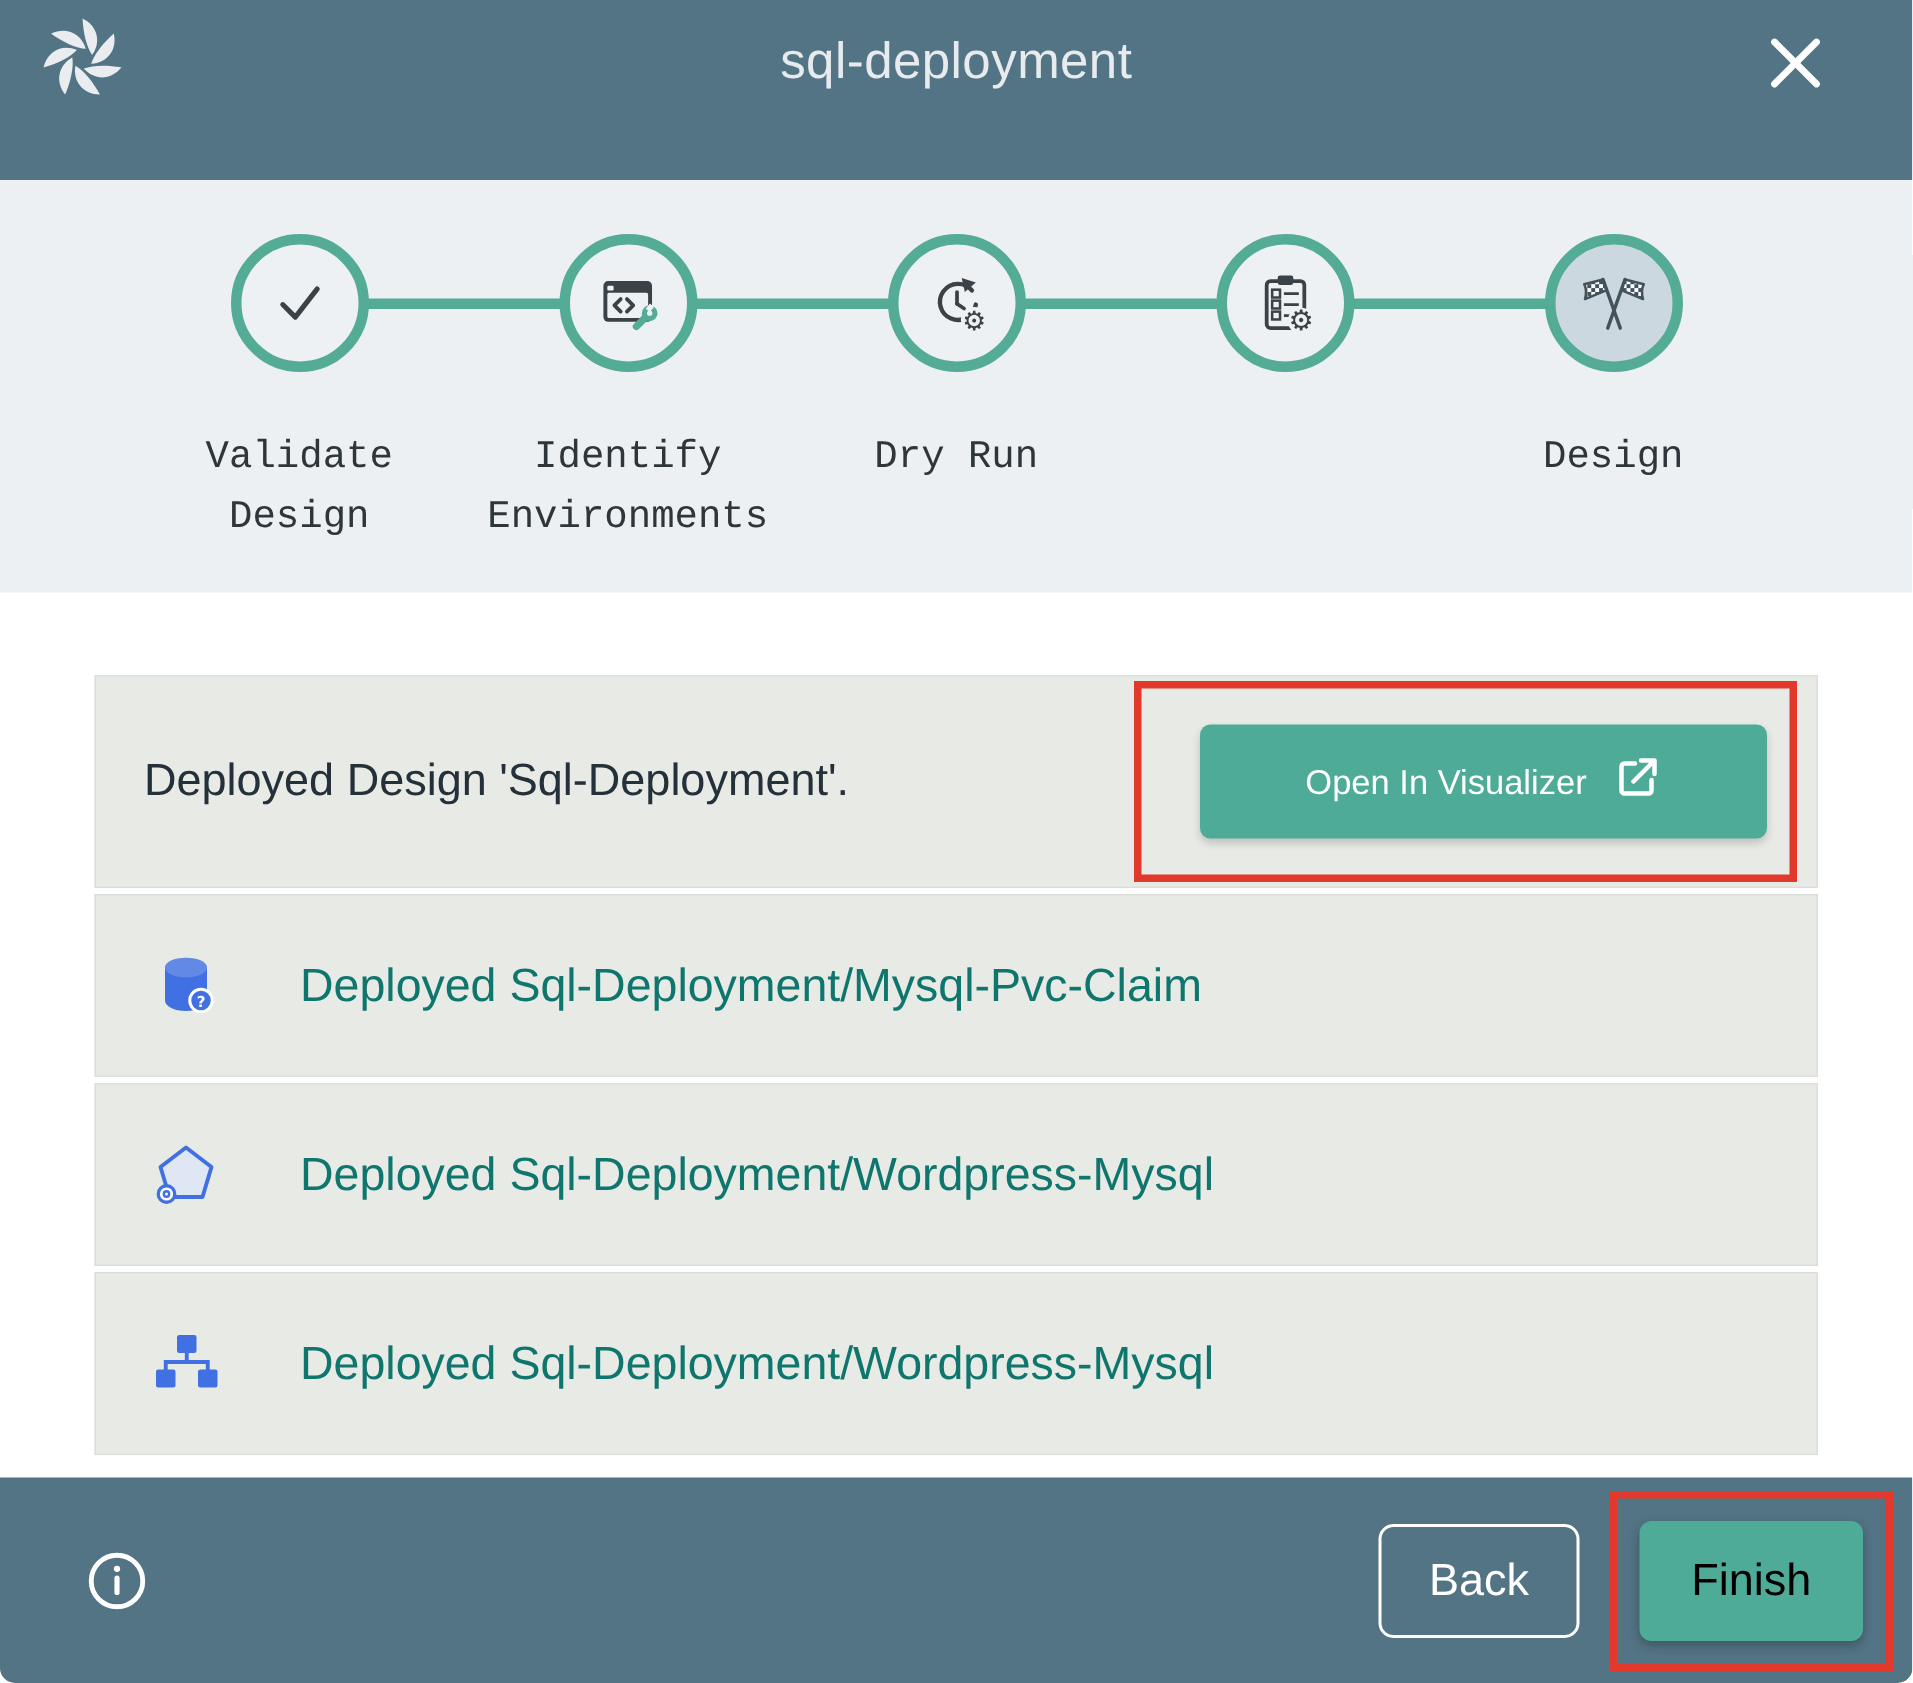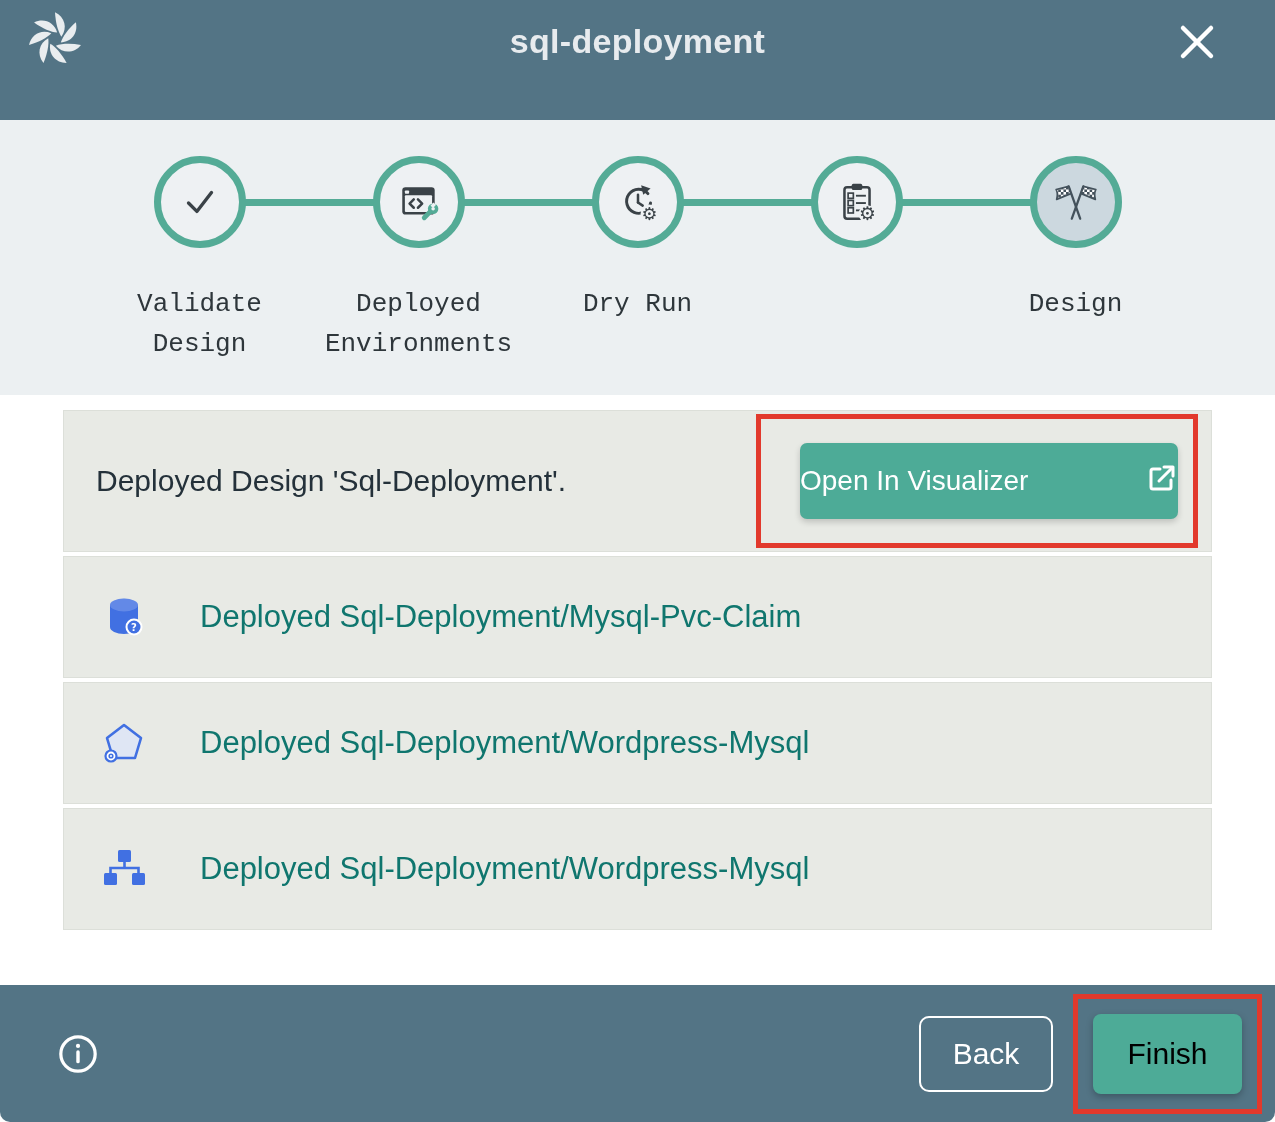--- a/index.html
+++ b/index.html
@@ -17,48 +17,48 @@
   html,body{width:1275px;height:1122px;overflow:hidden;background:#fff;
     font-family:"Liberation Sans","DejaVu Sans",sans-serif;}
   .modal{width:1275px;height:1122px;display:flex;flex-direction:column;
     border-radius:0 0 10px 10px;overflow:hidden;background:#fff;}
 
   
   .hdr{height:120px;flex:0 0 120px;background:var(--header-bg);position:relative;
     display:flex;align-items:flex-start;}
   .logo{position:absolute;left:26px;top:10px;width:58px;height:58px;}
   .hdr-title{position:absolute;left:0;right:0;top:22px;text-align:center;
-    color:#e7ebee;font-size:34px;font-weight:700;letter-spacing:.3px;}
+    color:#e7ebee;font-size:34px;font-weight:400;letter-spacing:.3px;}
   .close-btn{position:absolute;right:56px;top:20px;width:44px;height:44px;
     background:transparent;border:none;cursor:pointer;padding:0;}
 
   
   .stepper{height:275px;flex:0 0 275px;background:var(--stepper-bg);position:relative;}
   .connector{position:absolute;left:202px;width:874px;top:79px;height:7px;
     background:var(--stepper-stroke);}
   .steps{display:flex;margin:0 90px;padding-top:36px;position:relative;}
   .step{flex:1;display:flex;flex-direction:column;align-items:center;}
   .circle{width:92px;height:92px;border-radius:50%;border:7px solid var(--stepper-stroke);
     background:#eef1f3;display:flex;align-items:center;justify-content:center;z-index:1;}
   .circle.final{background:var(--finish-step-fill);}
   .step-label{margin-top:36px;font-size:26px;color:#2e363b;text-align:center;
     line-height:1.55;max-width:215px;font-family:Liberation Mono, monospace;}
 
   
-  .results{flex:1;background:#fff;padding:15px 63px 0 63px;}
+  .results{flex:1;background:#fff;padding:55px 63px 0 63px;}
   .row{background:var(--row-bg);border:1px solid #dcdfd9;margin-bottom:4px;
     display:flex;align-items:center;}
   .row.msg{height:142px;justify-content:space-between;padding-left:32px;}
   .row.item{height:122px;padding-left:36px;}
   .msg-text{font-size:30px;color:#24313a;}
   .annot{border:5px solid var(--annotation-red);padding:24px 15px;margin-right:13px;
     display:inline-flex;}
   .viz-btn{background:var(--accent-teal);border:none;border-radius:7px;cursor:pointer;
-    width:378px;height:76px;display:flex;align-items:center;justify-content:space-between;
-    gap:18px;color:#fff;font-size:28px;font-family:inherit;
+    width:378px;height:76px;display:flex;align-items:center;justify-content:center;
+    gap:18px;color:#fff;font-size:23px;font-family:inherit;
     box-shadow:0 3px 6px rgba(0,0,0,.18);margin-left:24px;}
   .item-icon{width:48px;height:48px;flex:0 0 48px;margin-right:32px;}
   .item-text{font-size:31px;color:#0f766e;margin-left:20px;}
 
   
   .ftr{height:137px;flex:0 0 137px;background:var(--header-bg);display:flex;
     align-items:center;padding:0 13px 0 57px;}
   .info-btn{background:transparent;border:none;cursor:pointer;width:42px;height:42px;padding:0;}
   .ftr-spacer{flex:1;}
   .back-btn{width:134px;height:76px;background:transparent;border:2px solid #fff;
@@ -119,21 +119,21 @@
             <rect x="8.5" y="11" width="4" height="3" rx="0.8" fill="#eef1f3"></rect>
             <rect x="8.5" y="15.5" width="26" height="16" rx="1" fill="#eef1f3"></rect>
             <polyline points="17,19.5 13,23.5 17,27.5" fill="none" stroke="#3a4247" stroke-width="2.4" stroke-linecap="round" stroke-linejoin="round"></polyline>
             <polyline points="21,19.5 25,23.5 21,27.5" fill="none" stroke="#3a4247" stroke-width="2.4" stroke-linecap="round" stroke-linejoin="round"></polyline>
             <line x1="27" y1="37" x2="33" y2="31" stroke="#54ab96" stroke-width="4.6" stroke-linecap="round"></line>
             <circle cx="35.5" cy="28.5" r="5" fill="#54ab96"></circle>
             <circle cx="35.5" cy="28.5" r="1.7" fill="#eef1f3"></circle>
             <rect x="34" y="23" width="3.4" height="4.2" fill="#eef1f3" transform="rotate(40 35.7 25)"></rect>
           </svg>
         </div>
-        <div class="step-label">Deployed Environments</div>
+        <div class="step-label">Identify Environments</div>
       </div>
 
       <div class="step">
         <div class="circle">
           <svg viewBox="0 0 44 44" width="46" height="46">
             <path d="M31.5 14 a11.5 11.5 0 1 0 2.5 9" fill="none" stroke="#3a4247" stroke-width="2.8" stroke-linecap="round"></path>
             <polygon points="25,6 34,9 27,15" fill="#3a4247"></polygon>
             <line x1="22" y1="15" x2="22" y2="22.5" stroke="#3a4247" stroke-width="2.4" stroke-linecap="round"></line>
             <line x1="22" y1="22.5" x2="26.5" y2="25.5" stroke="#3a4247" stroke-width="2.4" stroke-linecap="round"></line>
             <circle cx="33" cy="33" r="8.5" fill="#eef1f3"></circle>

